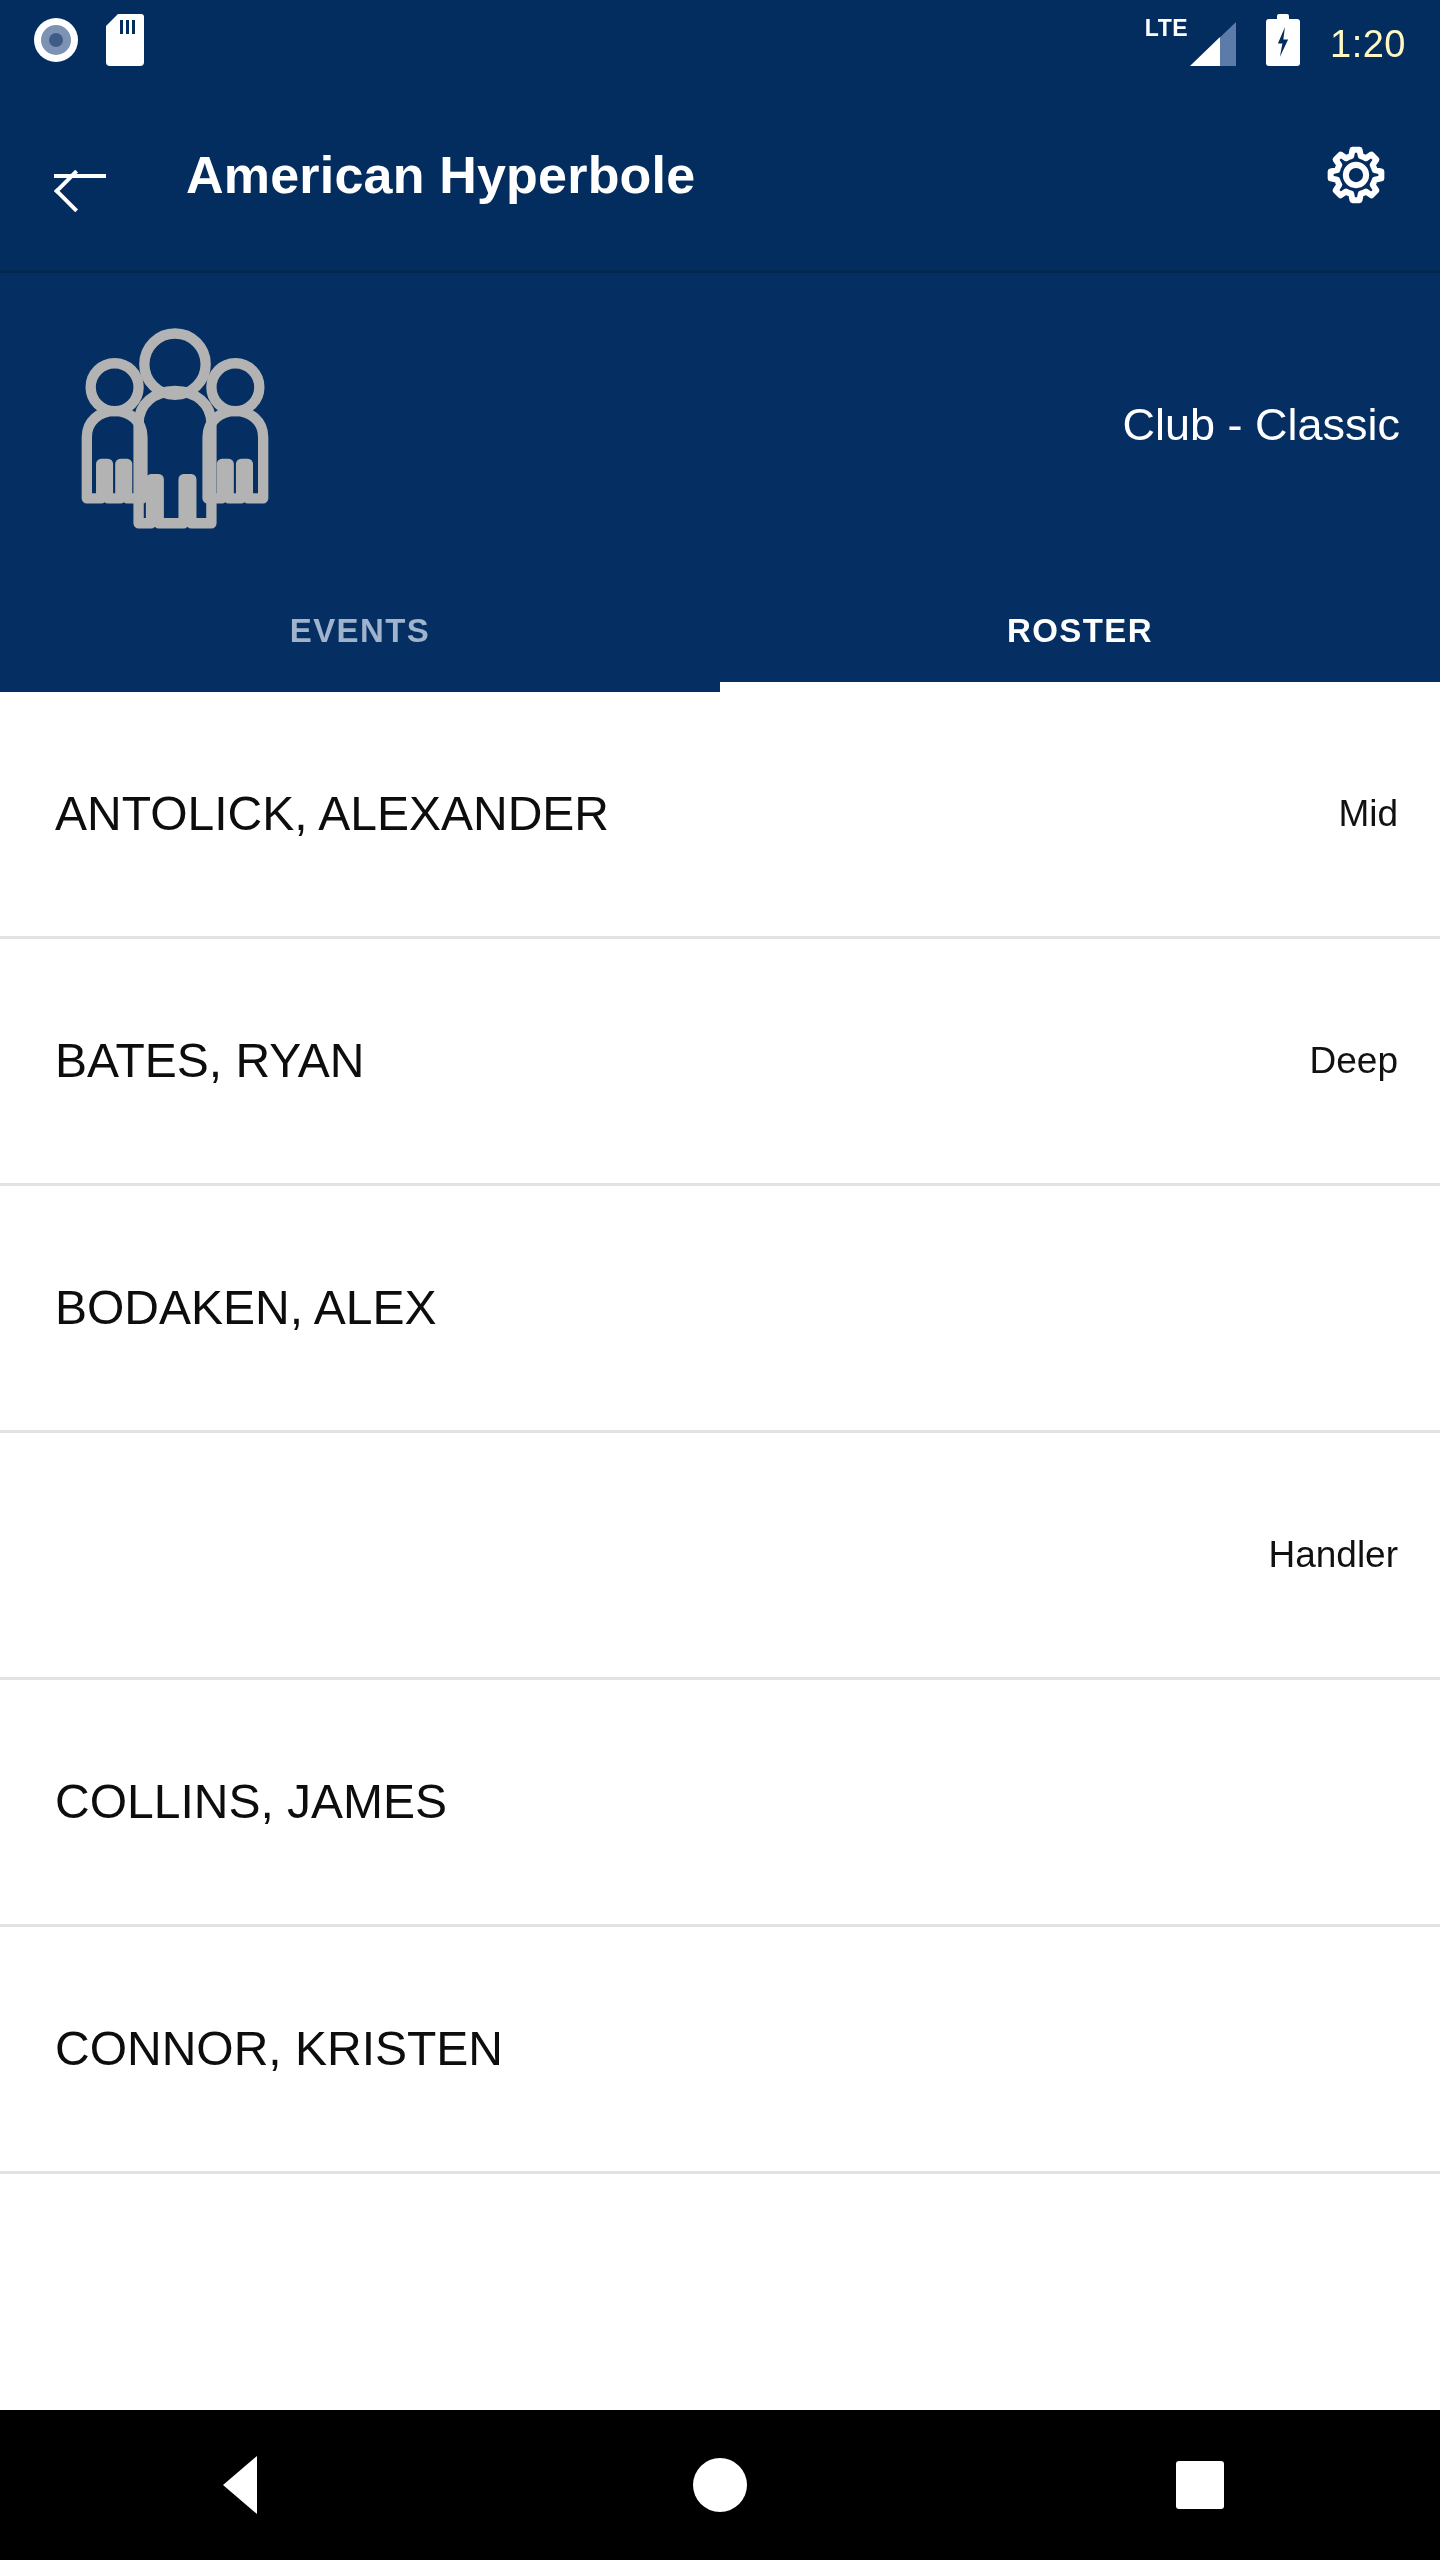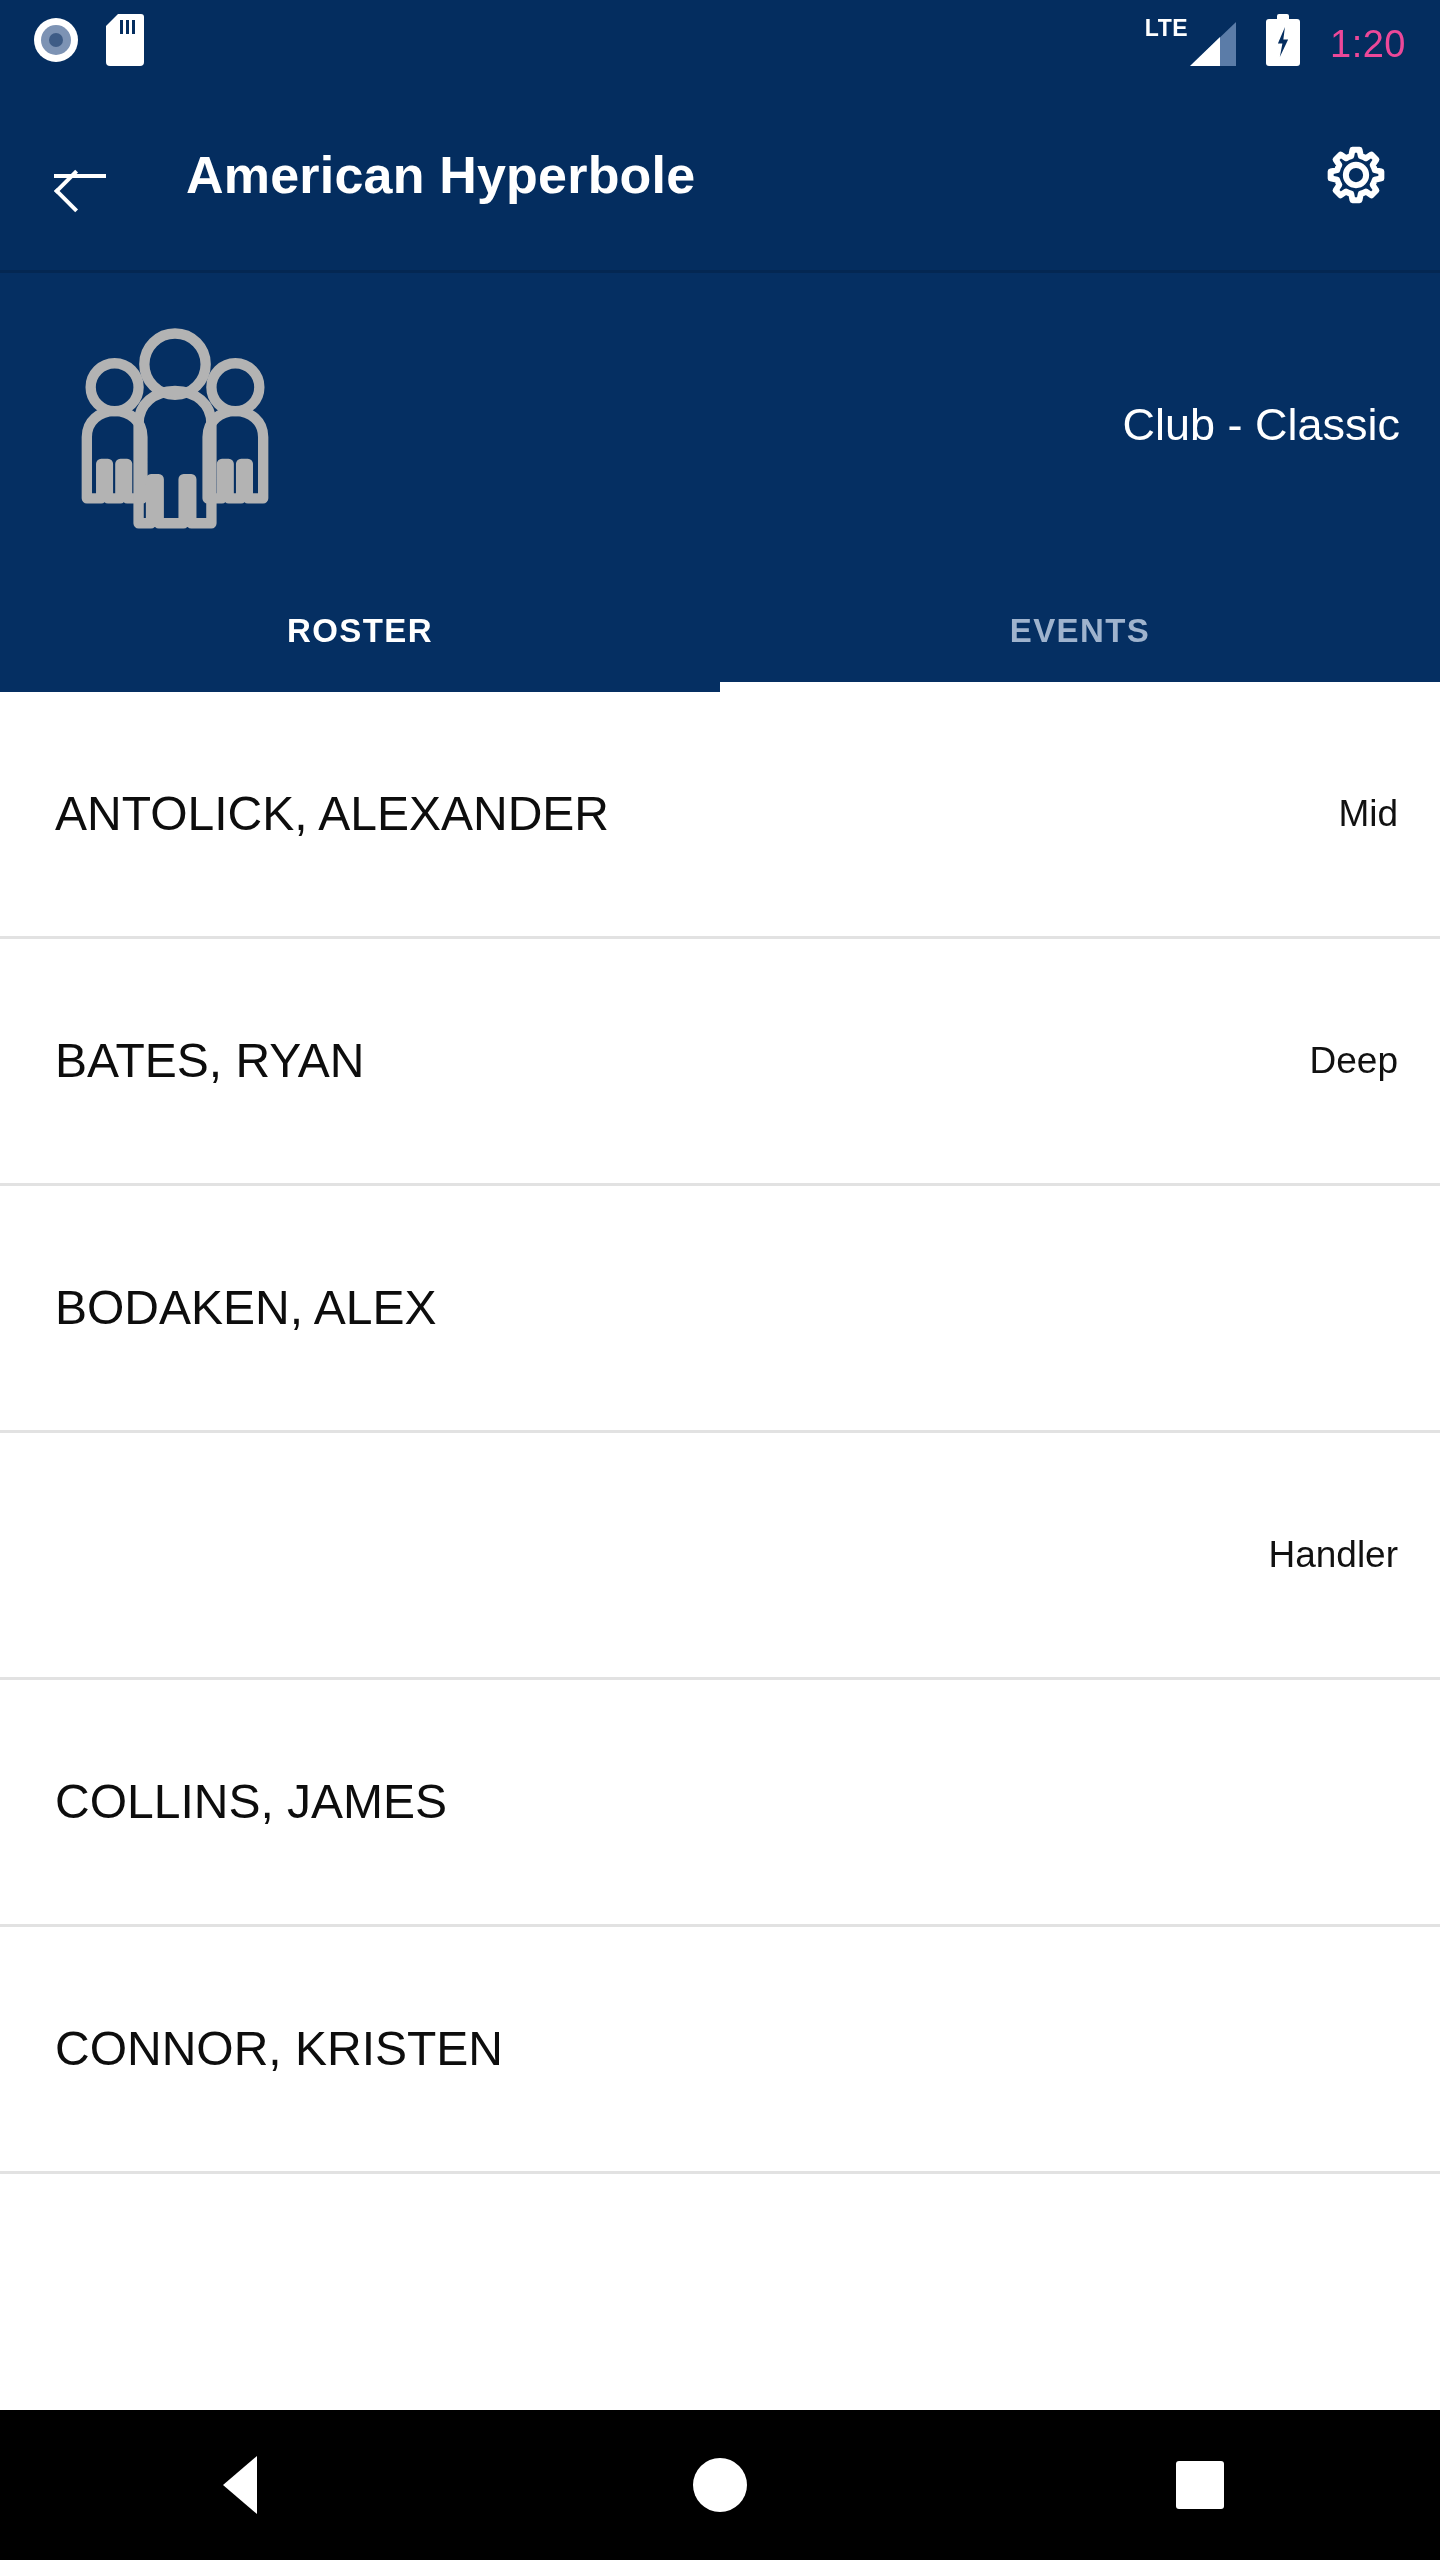--- a/index.html
+++ b/index.html
@@ -82,21 +82,21 @@
   .icon-battery .nub {
     position:absolute; left:11px; top:0; width:12px; height:7px;
     background:#ffffff; border-radius:2px 2px 0 0;
   }
   .icon-battery .bolt {
     position:absolute; left:9px; top:13px; width:16px; height:30px;
     background:#042d5f;
     clip-path: polygon(62% 0, 18% 55%, 46% 55%, 30% 100%, 82% 42%, 52% 42%);
   }
 
-  .clock { color:#ec4899; font-size:38px; line-height:1; letter-spacing:0.5px;margin-top:7px; }
+  .clock { color:#fef9c3; font-size:38px; line-height:1; letter-spacing:0.5px;margin-top:7px; }
 
   
   .app-bar {
     height:190px;
     background:#042d5f;
     display:flex; align-items:center;
     padding:0 46px 0 50px;
     flex:0 0 auto;
   }
   .back-arrow { width:60px; height:60px; position:relative; cursor:pointer; flex:0 0 auto; }
@@ -267,25 +267,25 @@
         <circle cx="60" cy="24" r="16"></circle>
         <path d="M41 55c0-10.4 8.3-17 19-17s19 6.6 19 17v52H68.5V84h-4v23H51.5V84h-4v23H41z"></path>
       </svg>
     </div>
     <div class="team-meta">
       <div>Club - Classic</div>
     </div>
   </div>
 
   <div class="tabs">
+    <div class="tab inactive">
+      <span>EVENTS</span>
+    </div>
     <div class="tab active">
       <span>ROSTER</span>
-    </div>
-    <div class="tab inactive">
-      <span>EVENTS</span>
     </div>
     <div class="tab-indicator"></div>
   </div>
 
   <div class="roster">
     <div class="roster-row">
       <span class="player-name">ANTOLICK, ALEXANDER</span>
       <span class="player-role">Mid</span>
     </div>
     <div class="roster-row">

